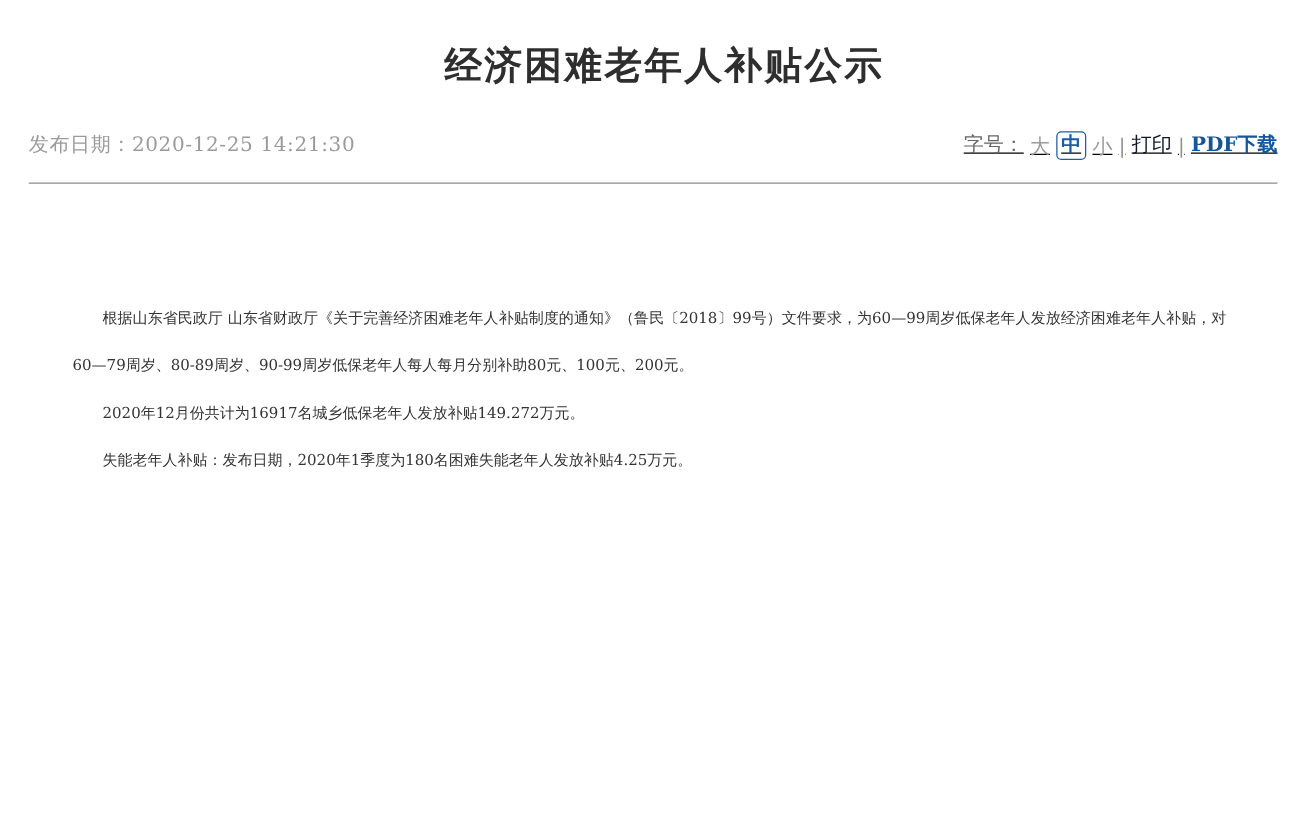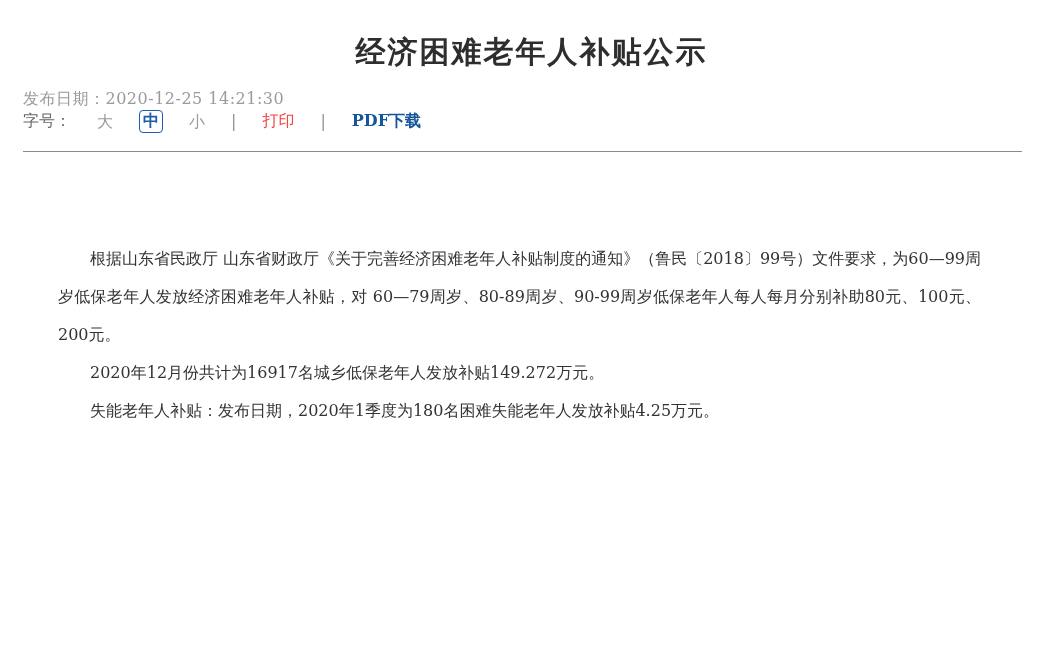--- a/index.html
+++ b/index.html
@@ -20,52 +20,51 @@
     font-weight: bold;
     font-size: 30px;
     letter-spacing: 2px;
     color: #2e2e2e;
     padding-left: 24px;
   }
 
   .meta-bar {
     display: flex;
     justify-content: space-between;
-    align-items: flex-start;
-    margin: 16px 17px 0 23px;
+    align-items: center;
+    margin: 32px 17px 0 23px;
     font-size: 16px;
     font-family: "DejaVu Serif", serif;
-    flex-direction: column;
   }
   .publish { color: #9a9a9a; letter-spacing: 0.5px; }
-  .controls { display: flex; align-items: center; gap: 26px; }
+  .controls { display: flex; align-items: center; gap: 5px; text-decoration: underline; }
   .fs-label { color: #666666; }
   .fs-opt { color: #9a9a9a; text-decoration: none; cursor: pointer; line-height: 1; }
   .fs-opt.active {
     color: #1c5ca8;
     border: 1px solid #1c5ca8;
     border-radius: 4px;
     padding: 2px 3px 3px 3px;
     font-weight: bold;
   }
   .sep { color: #8f8f8f; }
-  .print { color: #ef4444; text-decoration: none; cursor: pointer; }
+  .print { color: #0f172a; text-decoration: none; cursor: pointer; }
   .pdf { color: #15559a; font-weight: bold; text-decoration: none; cursor: pointer; }
 
   .divider {
     border: none;
     border-top: 1px solid #8c8c8c;
     margin: 18px 17px 0 23px;
     height: 0;
   }
 
   .article {
     margin: 88px 58px 0 58px;
     font-family: "DejaVu Serif", serif;
-    font-size: 16px;
+    font-size: 12px;
     line-height: 38px;
     color: #333333;
     text-align: justify;
   }
   .article p { margin: 0; text-indent: 2em; }
 </style>
 </head>
 <body>
 
 <div class="page">

